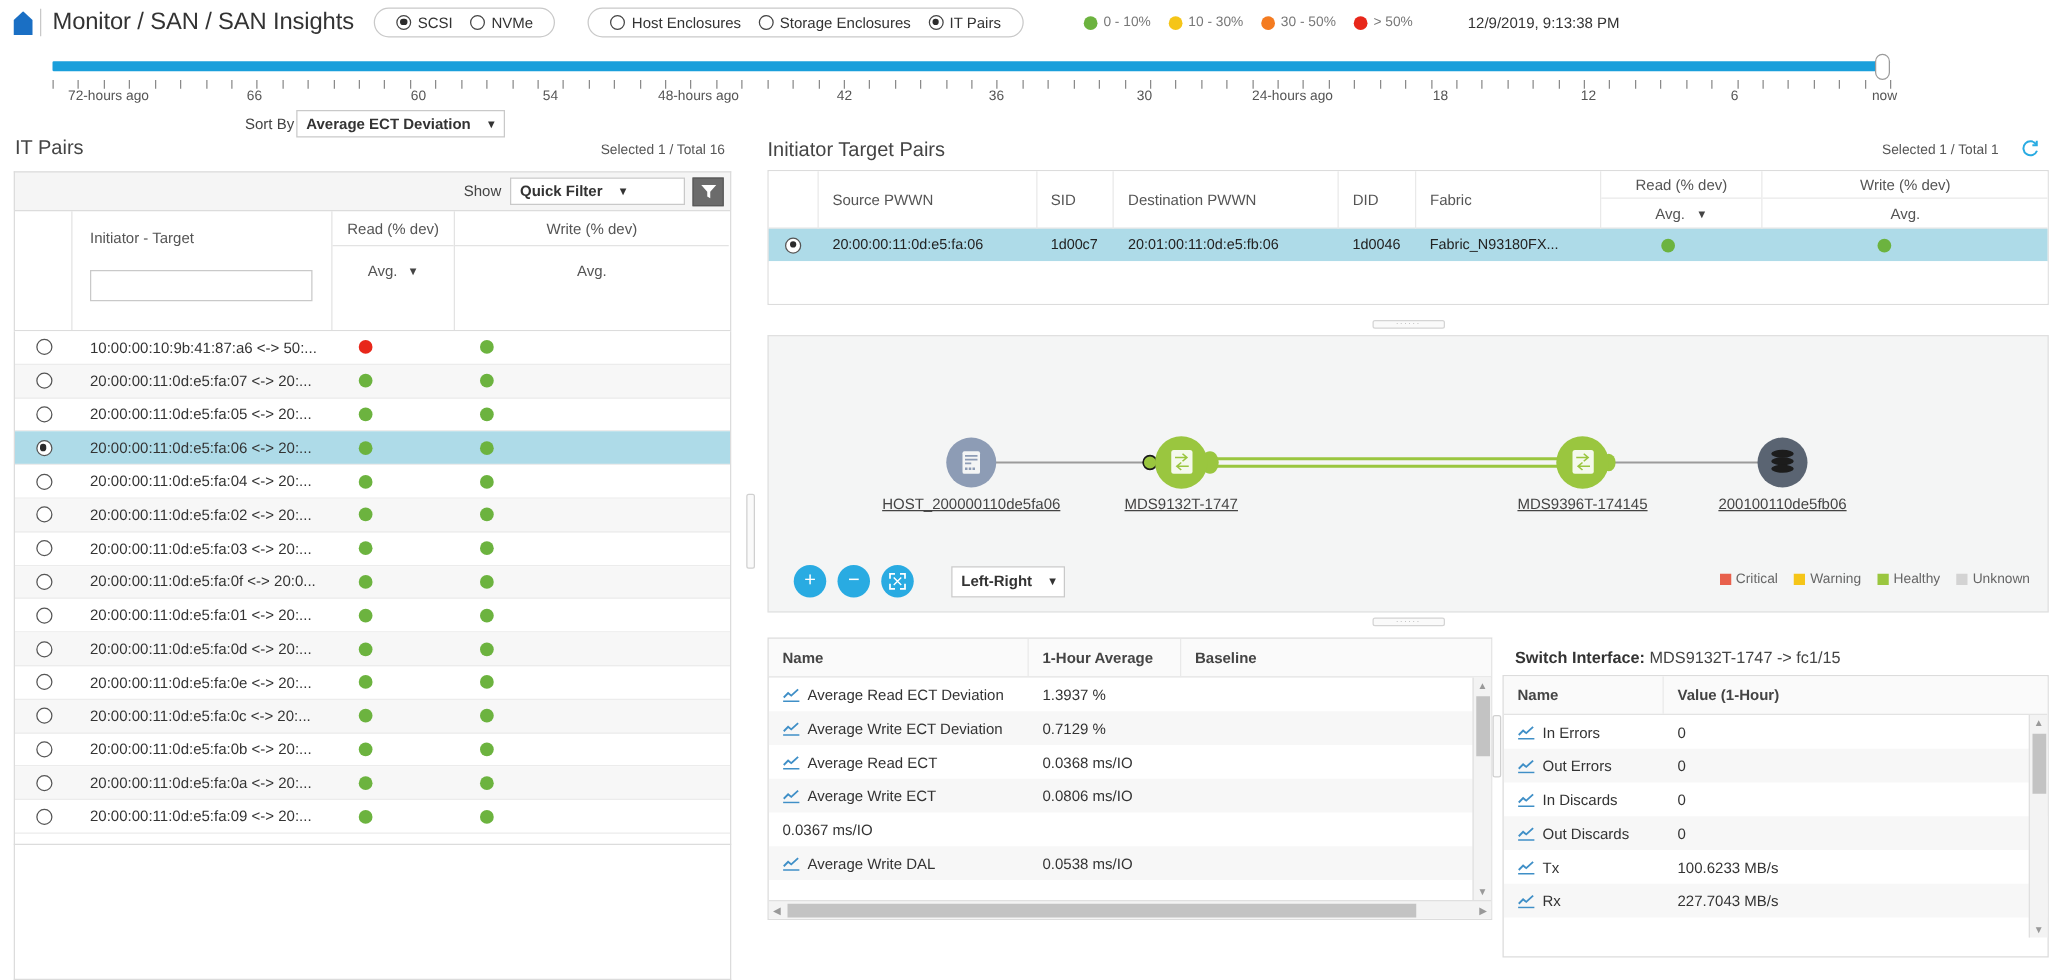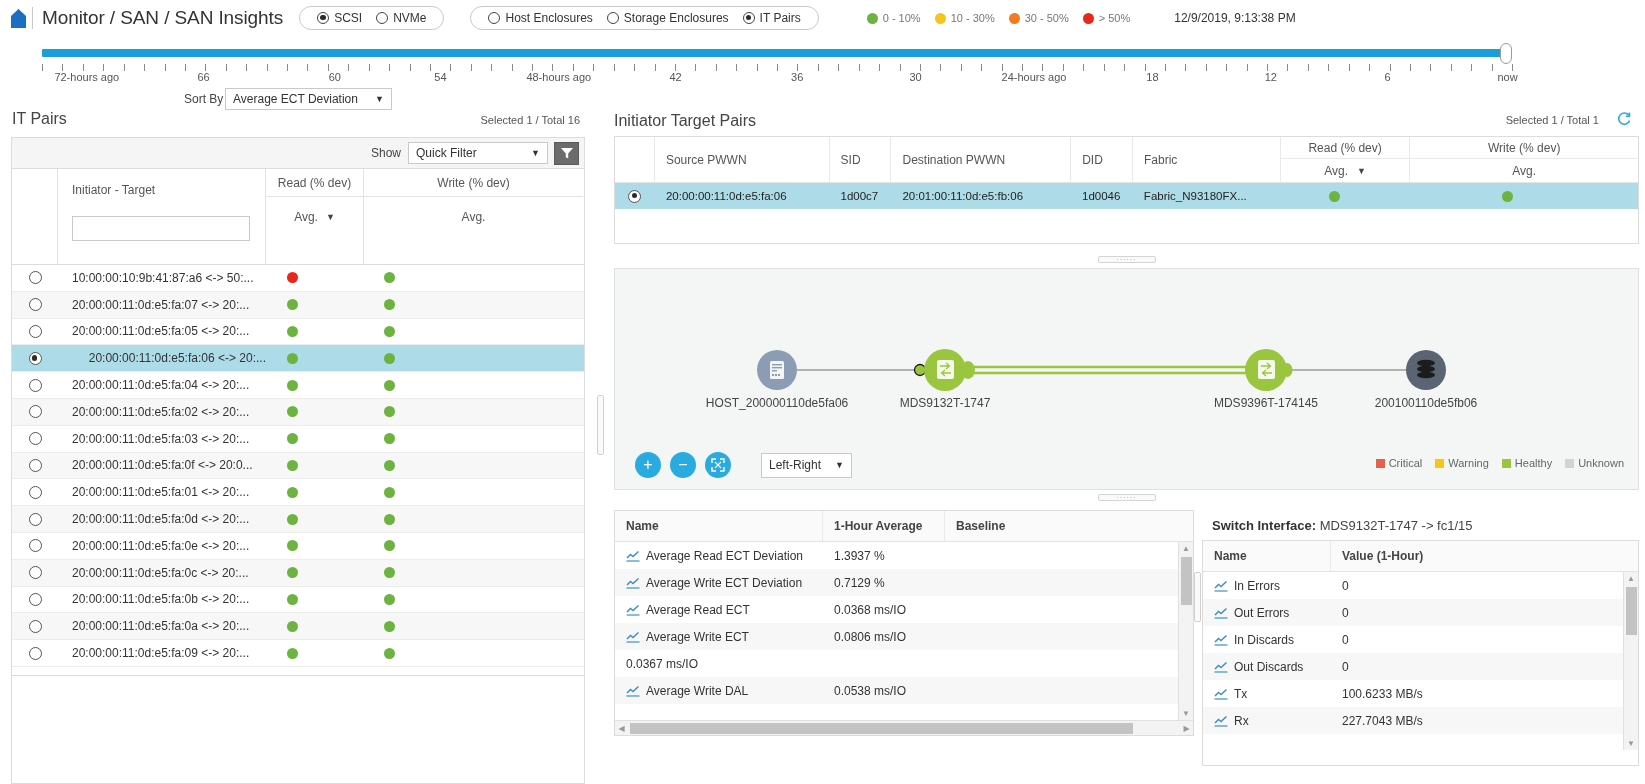--- a/index.html
+++ b/index.html
@@ -75,28 +75,28 @@
     position: absolute; top: 0; width: 1px; height: 7px; background: #8a8a8a;
   }
   .tl-labels { position: absolute; left: 0; top: 31px; width: 1645px; height: 16px; }
   .tl-labels span {
     position: absolute; font-size: 11px; color: #555; transform: translateX(-50%);
     white-space: nowrap;
   }
 
   
   .sortby-row {
-    position: absolute; left: 4px; top: 88px; width: 600px; height: 22px;
+    position: absolute; left: 16px; top: 88px; width: 600px; height: 22px;
     display: flex; align-items: center;
   }
   .sortby-label { position: absolute; left: 180px; font-size: 12px; color: #444; }
   .select-box {
-    display: inline-flex; align-items: center; justify-content: space-between;
+    display: inline-flex; align-items: center; 
     border: 1px solid #c9c9c9; background: #fff; height: 22px;
-    padding: 0 7px; font-size: 12px; color: #333; white-space: nowrap;
+    padding: 0 7px; font-size: 12px; color: #333; white-space: nowrap; font-weight: bold;
   }
   .select-box .caret { margin-left: 12px; font-size: 9px; color: #333; }
   #sort-select { position: absolute; left: 221px; width: 167px; }
 
   .lp-title {
     position: absolute; left: 12px; top: 110px; font-size: 16px; color: #444;
   }
   .lp-count {
     position: absolute; left: 470px; top: 114px; font-size: 11px; color: #555;
     width: 110px; text-align: right;
@@ -146,21 +146,21 @@
   .lp-rows {
     position: absolute; left: 11px; top: 265px; width: 574px; height: 411px;
     border: 1px solid #dcdcdc; border-top: none; background: #fff;
     overflow: hidden;
   }
   .lp-row {
     height: 26.8px; display: flex; align-items: center;
     border-bottom: 1px solid #ececec; font-size: 12px; color: #333;
   }
   .lp-row:nth-child(even) { background: #f7f7f7; }
-  .lp-row.sel { background: #aedbe8; text-align: right; }
+  .lp-row.sel { background: #aedbe8; }
   .cell-radio { width: 46px; display: flex; align-items: center; justify-content: center; }
   .cell-name { width: 208px; padding-left: 14px; white-space: nowrap; overflow: hidden; }
   .cell-dot { width: 98px; display: flex; align-items: center; padding-left: 21px; }
   .cell-dot2 { width: 219px; display: flex; align-items: center; padding-left: 20px; }
   .rb-row {
     width: 13px; height: 13px; border-radius: 50%;
     border: 1.4px solid #555; background: #fff; position: relative; flex: 0 0 auto;
   }
   .rb-row.on::after {
     content: ""; position: absolute; left: 2.3px; top: 2.3px;
@@ -238,21 +238,21 @@
   }
 
   
   .topo {
     position: absolute; left: 6px; top: 268px; width: 1025px; height: 222px;
     background: #f4f5f5; border: 1px solid #e0e0e0;
   }
   .topo-svg { position: absolute; left: 0; top: 0; }
   .node-label {
     position: absolute; font-size: 12px; color: #444; transform: translateX(-50%);
-    white-space: nowrap; top: 127px;
+    white-space: nowrap; top: 127px; text-decoration: underline;
   }
   .topo-controls { position: absolute; left: 20px; top: 183px; display: flex; align-items: center; gap: 9px; }
   .circ-btn {
     width: 26px; height: 26px; border-radius: 50%; background: #29abe2;
     color: #fff; display: flex; align-items: center; justify-content: center;
     font-size: 16px; line-height: 1;
   }
   #layout-select { height: 25px; margin-left: 21px; width: 91px; }
   .topo-legend {
     position: absolute; right: 14px; top: 188px; display: flex; gap: 13px; align-items: center;

